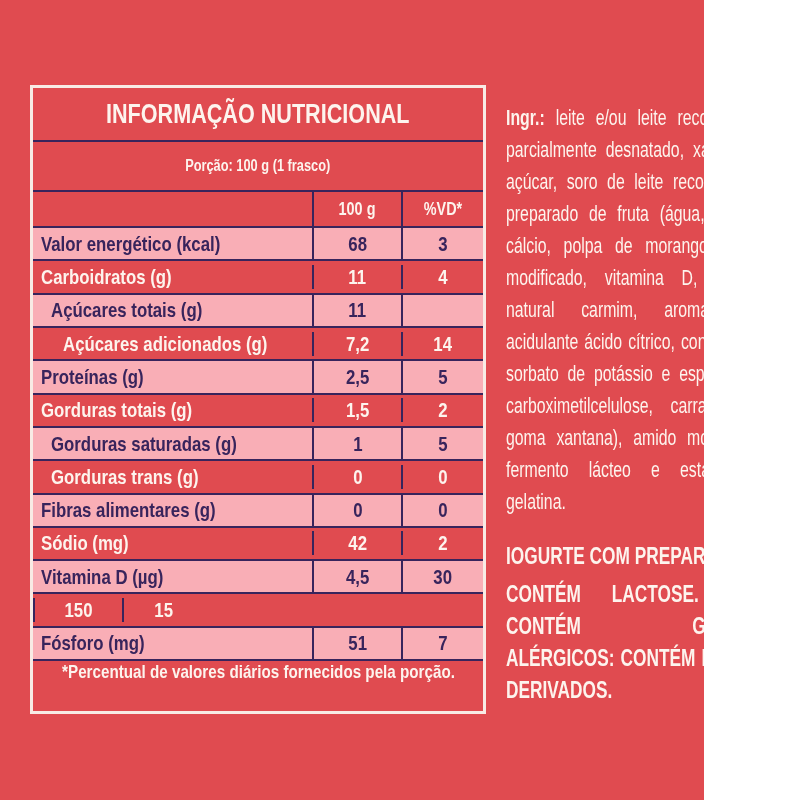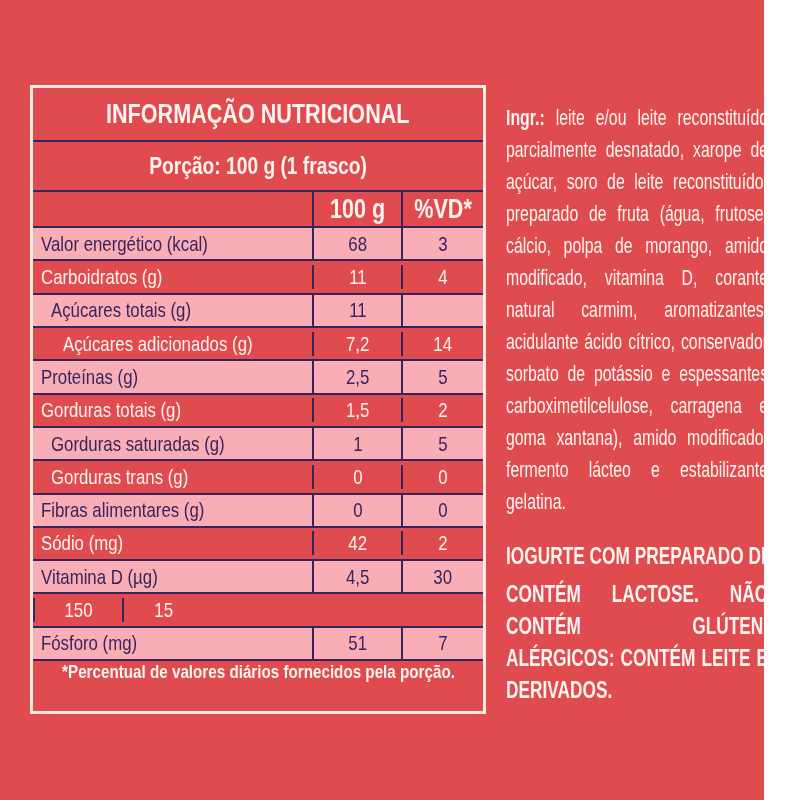--- a/index.html
+++ b/index.html
@@ -1,18 +1,18 @@
 <!DOCTYPE html>
 <html style="--background-red: #e04b50; --row-pink: #f9aeb6; --divider-navy: #38245c; --text-white: #fdf4ee; --panel-border: #f8ebe5;"><head>
 <meta charset="utf-8">
 <style>
   html, body { margin: 0; padding: 0; }
   .page {
     position: relative;
-    width: 764px;
+    width: 704px;
     height: 800px;
     background: var(--background-red, #e04b50);
     font-family: "Liberation Sans", sans-serif;
     overflow: hidden;
   }
 
   
   .panel {
     position: absolute;
     left: 30px;
@@ -25,32 +25,32 @@
     flex-direction: column;
   }
   .hr { flex: 0 0 2px; background: var(--divider-navy, #38245c); }
 
   .t-title, .t-portion {
     display: flex; align-items: center; justify-content: center;
     color: var(--text-white, #fdf4ee);
     font-weight: bold;
   }
   .t-title   { flex: 0 0 52px; font-size: 27px; }
-  .t-portion { flex: 0 0 48px; font-size: 24px; }
+  .t-portion { flex: 0 0 48px; font-size: 16px; }
 
   .t-colhead {
     flex: 0 0 34px;
     display: flex;
     color: var(--text-white, #fdf4ee);
     font-weight: bold;
-    font-size: 27px;
+    font-size: 18px;
   }
 
   .t-rows { flex: 1 1 auto; display: flex; flex-direction: column; }
-  .row { flex: 1; display: flex; font-weight: normal; font-size: 21px; }
+  .row { flex: 1; display: flex; font-weight: bold; font-size: 21px; }
   .row + .row { border-top: 2px solid var(--divider-navy, #38245c); }
   .row.pink { background: var(--row-pink, #f9aeb6); color: var(--divider-navy, #38245c); }
   .row.red  { background: var(--background-red, #e04b50); color: var(--text-white, #fdf4ee); align-items: center; }
 
   .c-label { flex: 1 1 auto; display: flex; align-items: center; overflow: hidden; }
   .c-amount, .c-dv {
     box-sizing: border-box;
     border-left: 2px solid var(--divider-navy, #38245c);
     display: flex; align-items: center; justify-content: center;
   }

